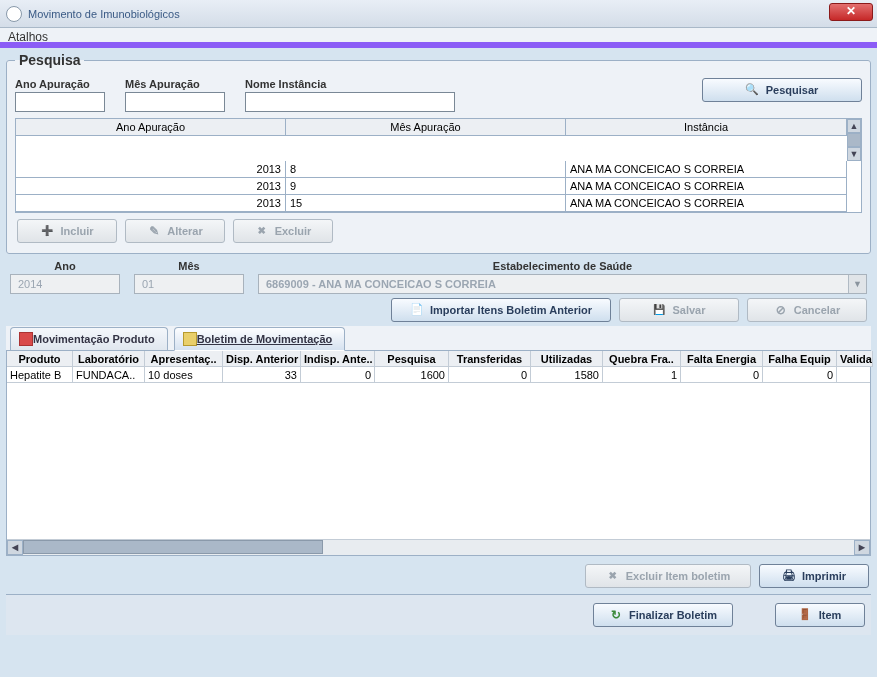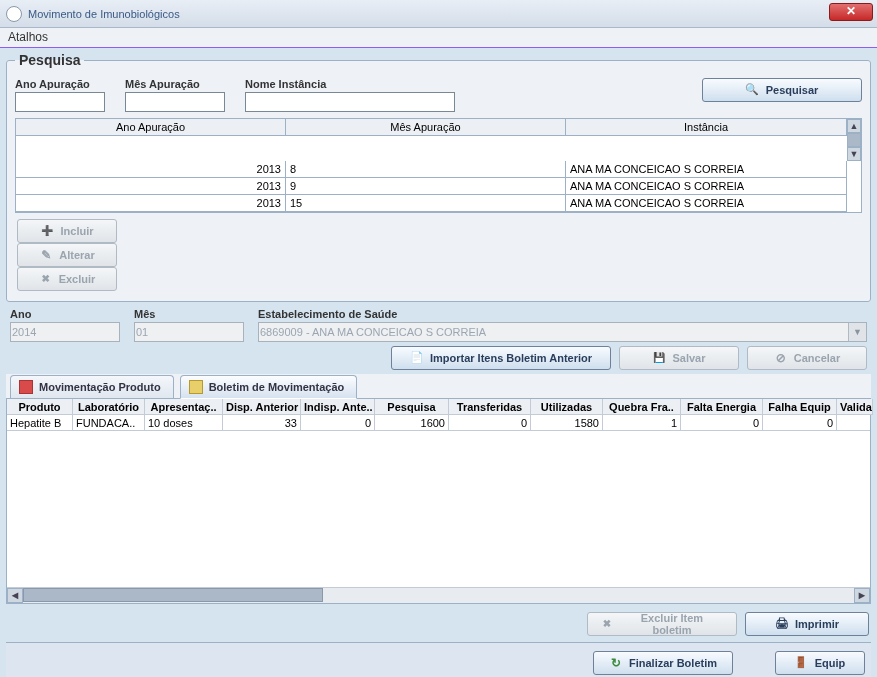--- a/index.html
+++ b/index.html
@@ -43,21 +43,21 @@
       font-weight: bold;
       text-align: center;
       line-height: 14px;
       font-size: 12px;
       cursor: pointer;
     }
     .menubar {
       background: #eef2f7;
       height: 20px;
       padding: 2px 8px;
-      border-bottom: 1px solid #8b5cf6;
+      border-bottom: 6px solid #8b5cf6;
     }
     .menubar span { color: #333; font-size: 12px; cursor:pointer; }
     .content {
       padding: 4px 6px;
     }
     fieldset.pesquisa {
       border: 1px solid #9cb0c6;
       border-radius: 3px;
       padding: 6px 8px 8px 8px;
       background: #eef2f7;
@@ -141,72 +141,71 @@
       height:auto !important;
     }
     .vscroll .arrow, .vscroll .thumb {
       width:14px; height:14px; background:#cfd7e0; border:1px solid #9cb0c6;
       font-size:9px; text-align:center; line-height:12px; color:#445;
     }
     .vscroll .track { flex:1; background:#e8ecf0; }
     .vscroll .thumb { background:#aab8c8; }
 
     .action-row {
-      display: flex; justify-content: flex-end; 
+      display: flex; justify-content: flex-start; gap: 8px;
       padding: 6px 2px 2px 2px;
-      flex-direction: column;
     }
     .action-row .btn { width: 100px; }
 
     .editor-row {
       display: flex; gap: 14px; margin-top: 6px; padding: 0 4px;
     }
     .editor-field { display:flex; flex-direction:column; gap:2px; }
-    .editor-field label { font-weight:bold; color:#333; }
+    .editor-field label { font-weight:bold; color:#333;text-align:center; }
     .readonly-input {
       border: 1px solid #a8b2bc;
       background: #eef0f2;
       height: 20px;
-      padding: 1px 1px;
+      padding: 1px 7px;
       color: #9ba6b2;
       font-size: 11px;
     }
     .combo-wrap { position:relative; flex:1; }
-    .combo-wrap .readonly-input { width:100%; padding-right:18px; }
+    .combo-wrap .readonly-input { width:100%; padding-right:18px;font-weight:bold; }
     .combo-arrow {
       position:absolute; right:1px; top:1px; width:18px; height:18px;
       background:#e0e4e8; border-left:1px solid #b0bac4;
       text-align:center; line-height:18px; color:#8a949e; font-size:9px;
     }
     .wide-btn-row {
       display:flex; gap:8px; margin-top:4px; padding:0 4px; justify-content:flex-end;
     }
     .wide-btn-row .btn { width: 220px; }
     .wide-btn-row .btn.short { width:120px; }
     .wide-btn-row .btn.import { width:220px; background:linear-gradient(#f8fbff,#cfdfee); }
     .wide-btn-row .sp { flex:1; }
 
     .tabbar {
       display:flex; align-items:flex-end;
       border-bottom:1px solid #9cb0c6;
       background:#eef2f7; margin-top:4px;
     }
     .tab {
-      display:flex; align-items:center; gap:6px;
+      display:flex; align-items:center; 
       padding:4px 12px 4px 8px;
       border:1px solid #9cb0c6; border-bottom:none;
       border-radius:4px 4px 0 0;
       margin-right:2px; margin-left:4px;
       background:linear-gradient(#f4f7fb,#e0e7ef);
       cursor:pointer; font-weight:bold; color:#334;
     }
     .tab.active {
       background:linear-gradient(#fcfdff,#d6e2f0);
       border-bottom:1px solid #fff;
-      position:relative; top:1px;
+      position:relative; top:1px;text-decoration:underline;
     }
     .icon-box { width:14px; height:14px; display:inline-block; }
     .icon-red { background:#d94a4a; border:1px solid #a33; }
     .icon-yellow { background:#e9cf6a; border:1px solid #b79a2e; }
 
     .data-table-wrap {
       border:1px solid #9cb0c6; border-top:none;
       background:#fff;
     }
     .dt-head, .dt-row {
@@ -225,21 +224,21 @@
       height:16px; background:#e8ecf0; display:flex; border-top:1px solid #c3ccd6;
     }
     .hscroll .arrow { width:16px; background:#cfd7e0; border:1px solid #9cb0c6; text-align:center; line-height:13px; color:#445; }
     .hscroll .track { flex:1; position:relative; }
     .hscroll .thumb { position:absolute; left:0; top:0; height:14px; width:300px; background:#aab8c8; border:1px solid #8a99aa; }
 
     .bottom-action {
       display:flex; justify-content:flex-end; gap:8px; padding:8px 2px 6px 2px;
       border-bottom:1px solid #9cb0c6;
     }
-    .bottom-action .btn { width:150px; }
+    .bottom-action .btn { width:166px; }
     .footer-bar {
       display:flex; justify-content:flex-end; gap:8px; padding:8px 6px;
       background:#dde6f0;
     }
     .footer-bar .btn { width:140px;margin-left:34px; }
 
     .ico { width:14px; height:14px; display:inline-block; }
     .ico-search::before { content:"🔍"; font-size:11px; }
     .ico-plus { color:#9aa4ae; }
     .ico-plus::before { content:"➕"; font-size:10px; }
@@ -420,30 +419,30 @@
         </div>
       <div class="arrow">►</div>
     </div>
   </div>
 
   <div class="bottom-action">
     <button class="btn disabled">
       <span class="ico ico-del"></span>
       <span>Excluir Item boletim</span>
     </button>
-    <button class="btn" style="width:124px">
+    <button class="btn" style="width:110px">
       <span class="ico ico-print"></span>
       <span>Imprimir</span>
     </button>
   </div>
 
   <div class="footer-bar">
     <button class="btn">
       <span class="ico ico-final"></span>
       <span>Finalizar Boletim</span>
     </button>
     <button class="btn" style="width:90px">
       <span class="ico ico-exit"></span>
-      <span>Equip</span>
+      <span>Item</span>
     </button>
   </div>
 
 </div>
 
 </body></html>

